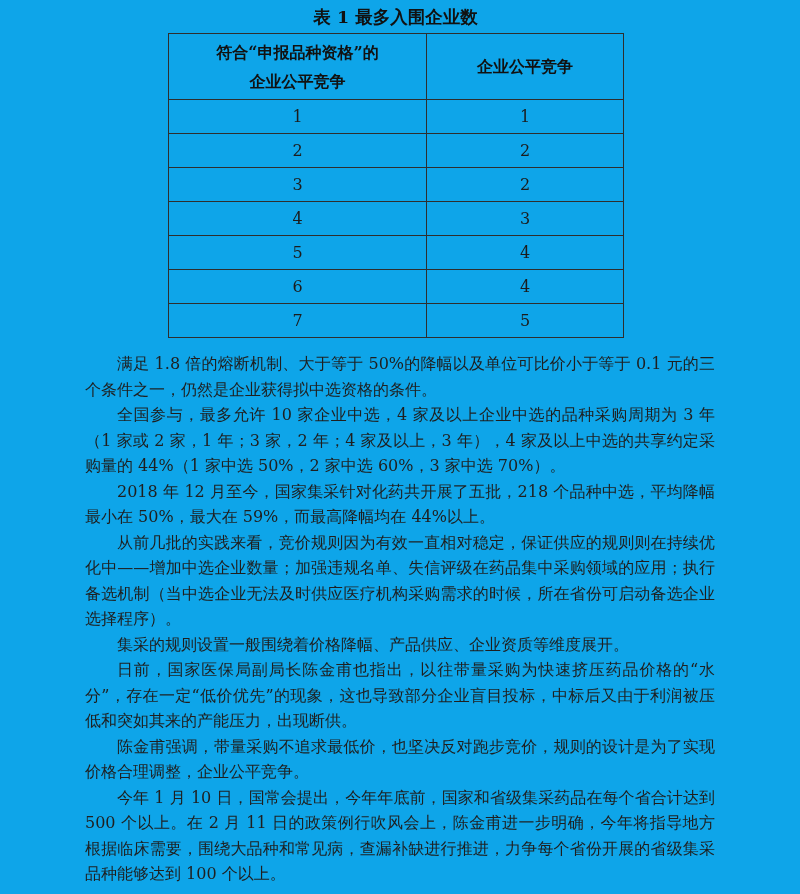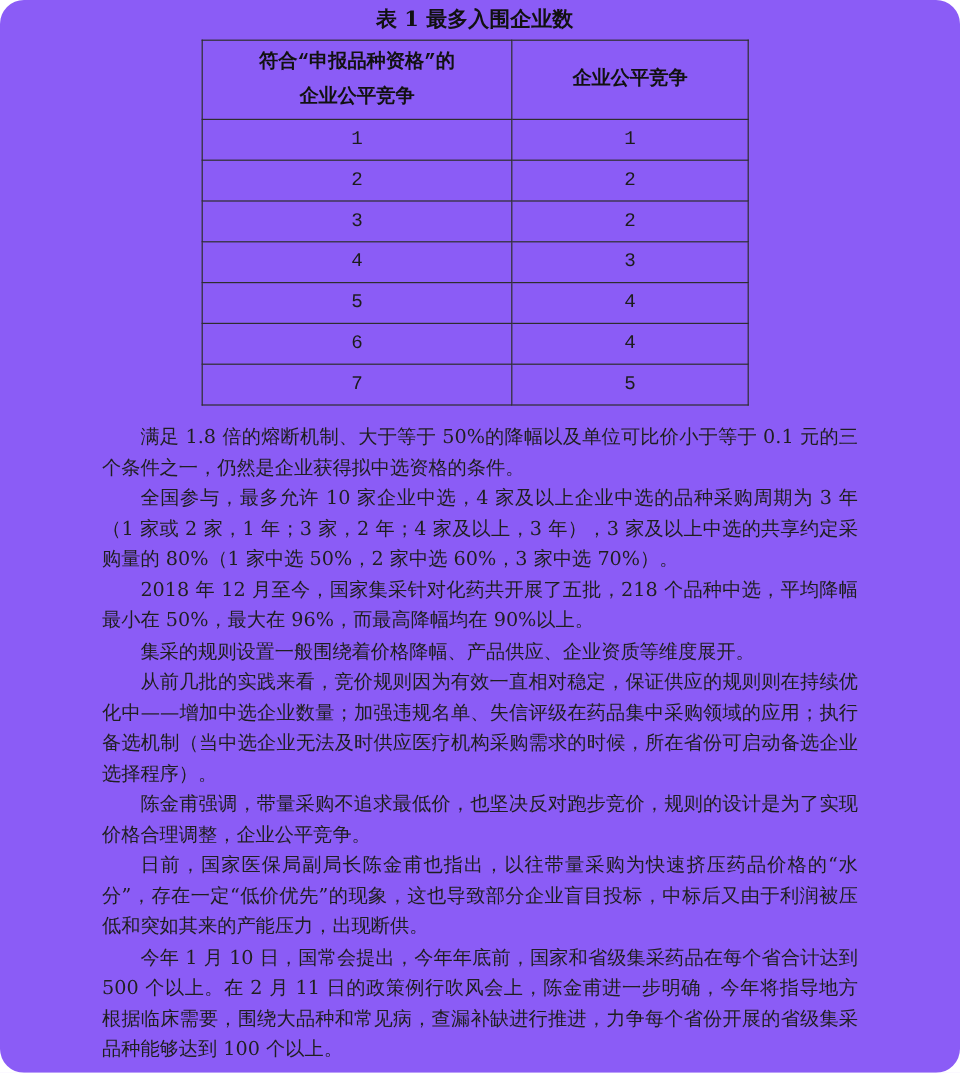--- a/index.html
+++ b/index.html
@@ -5,44 +5,42 @@
   * { box-sizing: border-box; }
   html, body {
     margin: 0;
     padding: 0;
     background: #ffffff;
   }
   .page {
     position: relative;
     width: 800px;
     height: 894px;
-    background: #8b5cf6;
+    background: #0ea5e9;
     color: #1c1c1c;
     font-family: "DejaVu Serif", "Liberation Serif", serif;
     overflow: hidden;
-    border-radius: 20px;
   }
   .table-block {
     width: 455px;
     margin-left: 168px;
     padding-top: 5px;
   }
   .table-title {
     text-align: center;
     font-weight: bold;
     font-size: 17.5px;
     line-height: 24px;
     margin-bottom: 4px;
     color: #111111;
   }
   table.data-table {
     border-collapse: collapse;
     table-layout: fixed;
     width: 455px;
-    font-family: Liberation Mono, monospace;
   }
   table.data-table th,
   table.data-table td {
     border: 1px solid #2e2e2e;
     text-align: center;
     vertical-align: middle;
     padding: 0;
   }
   table.data-table th {
     font-weight: bold;
@@ -122,22 +120,22 @@
         <tr>
           <td>7</td>
           <td>5</td>
         </tr>
       </tbody>
     </table>
   </div>
 
   <div class="article-body">
     <p>满足 1.8 倍的熔断机制、大于等于 50%的降幅以及单位可比价小于等于 0.1 元的三个条件之一，仍然是企业获得拟中选资格的条件。</p>
-    <p>全国参与，最多允许 10 家企业中选，4 家及以上企业中选的品种采购周期为 3 年（1 家或 2 家，1 年；3 家，2 年；4 家及以上，3 年），3 家及以上中选的共享约定采购量的 80%（1 家中选 50%，2 家中选 60%，3 家中选 70%）。</p>
-    <p>2018 年 12 月至今，国家集采针对化药共开展了五批，218 个品种中选，平均降幅最小在 50%，最大在 96%，而最高降幅均在 90%以上。</p>
+    <p>全国参与，最多允许 10 家企业中选，4 家及以上企业中选的品种采购周期为 3 年（1 家或 2 家，1 年；3 家，2 年；4 家及以上，3 年），4 家及以上中选的共享约定采购量的 44%（1 家中选 50%，2 家中选 60%，3 家中选 70%）。</p>
+    <p>2018 年 12 月至今，国家集采针对化药共开展了五批，218 个品种中选，平均降幅最小在 50%，最大在 59%，而最高降幅均在 44%以上。</p>
+    <p>从前几批的实践来看，竞价规则因为有效一直相对稳定，保证供应的规则则在持续优化中——增加中选企业数量；加强违规名单、失信评级在药品集中采购领域的应用；执行备选机制（当中选企业无法及时供应医疗机构采购需求的时候，所在省份可启动备选企业选择程序）。</p>
     <p>集采的规则设置一般围绕着价格降幅、产品供应、企业资质等维度展开。</p>
-    <p>从前几批的实践来看，竞价规则因为有效一直相对稳定，保证供应的规则则在持续优化中——增加中选企业数量；加强违规名单、失信评级在药品集中采购领域的应用；执行备选机制（当中选企业无法及时供应医疗机构采购需求的时候，所在省份可启动备选企业选择程序）。</p>
+    <p>日前，国家医保局副局长陈金甫也指出，以往带量采购为快速挤压药品价格的“水分”，存在一定“低价优先”的现象，这也导致部分企业盲目投标，中标后又由于利润被压低和突如其来的产能压力，出现断供。</p>
     <p>陈金甫强调，带量采购不追求最低价，也坚决反对跑步竞价，规则的设计是为了实现价格合理调整，企业公平竞争。</p>
-    <p>日前，国家医保局副局长陈金甫也指出，以往带量采购为快速挤压药品价格的“水分”，存在一定“低价优先”的现象，这也导致部分企业盲目投标，中标后又由于利润被压低和突如其来的产能压力，出现断供。</p>
     <p>今年 1 月 10 日，国常会提出，今年年底前，国家和省级集采药品在每个省合计达到 500 个以上。在 2 月 11 日的政策例行吹风会上，陈金甫进一步明确，今年将指导地方根据临床需要，围绕大品种和常见病，查漏补缺进行推进，力争每个省份开展的省级集采品种能够达到 100 个以上。</p>
   </div>
 
 </div>
 
 </body></html>

